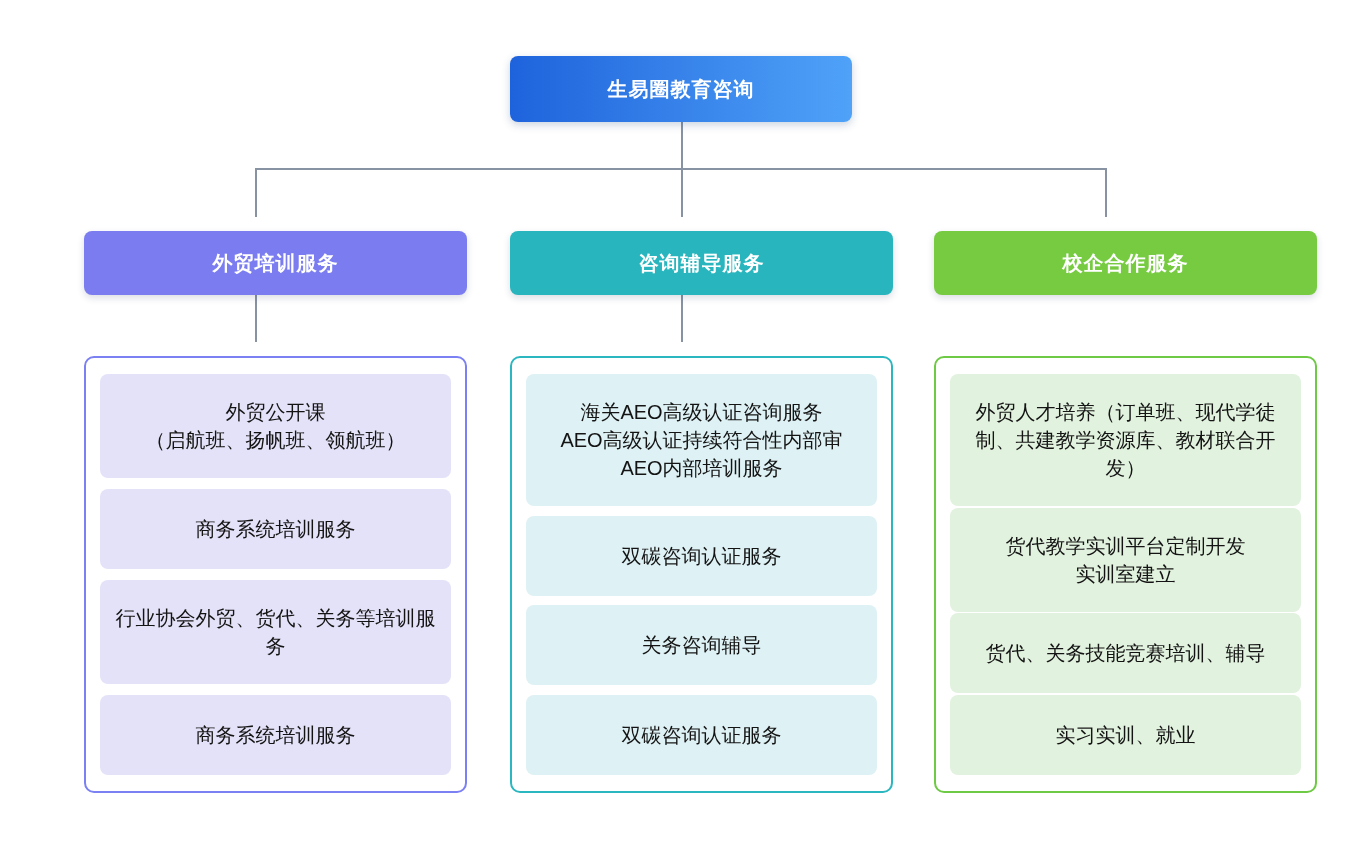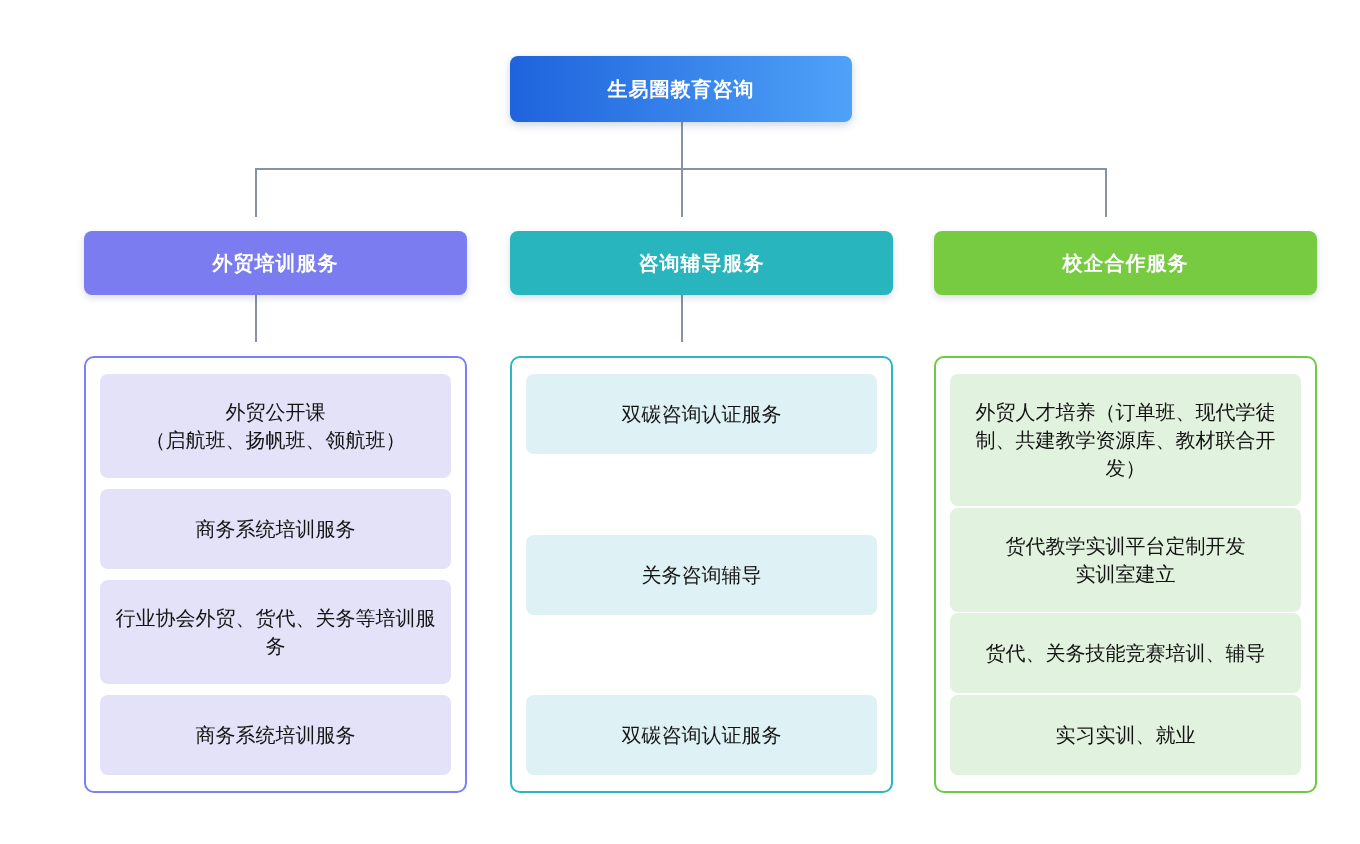--- a/index.html
+++ b/index.html
@@ -116,20 +116,23 @@
       <div class="item">行业协会外贸、货代、关务等培训服务</div>
       <div class="item">商务系统培训服务</div>
     </div>
   </div>
 
   <div class="branch" style="left: 510px; --header-bg: #28B5BE; --border-color: #2BB7C0; --item-bg: #DEF1F4;">
     <div class="branch-header">
       <span>咨询辅导服务</span>
     </div>
     <div class="branch-container">
+      <div class="item">海关AEO高级认证咨询服务
+AEO高级认证持续符合性内部审
+AEO内部培训服务</div>
       <div class="item">双碳咨询认证服务</div>
       <div class="item">关务咨询辅导</div>
       <div class="item">双碳咨询认证服务</div>
     </div>
   </div>
 
   <div class="branch" style="left: 934px; --header-bg: #76CB41; --border-color: #6EC944; --item-bg: #E1F2DE;">
     <div class="branch-header">
       <span>校企合作服务</span>
     </div>

